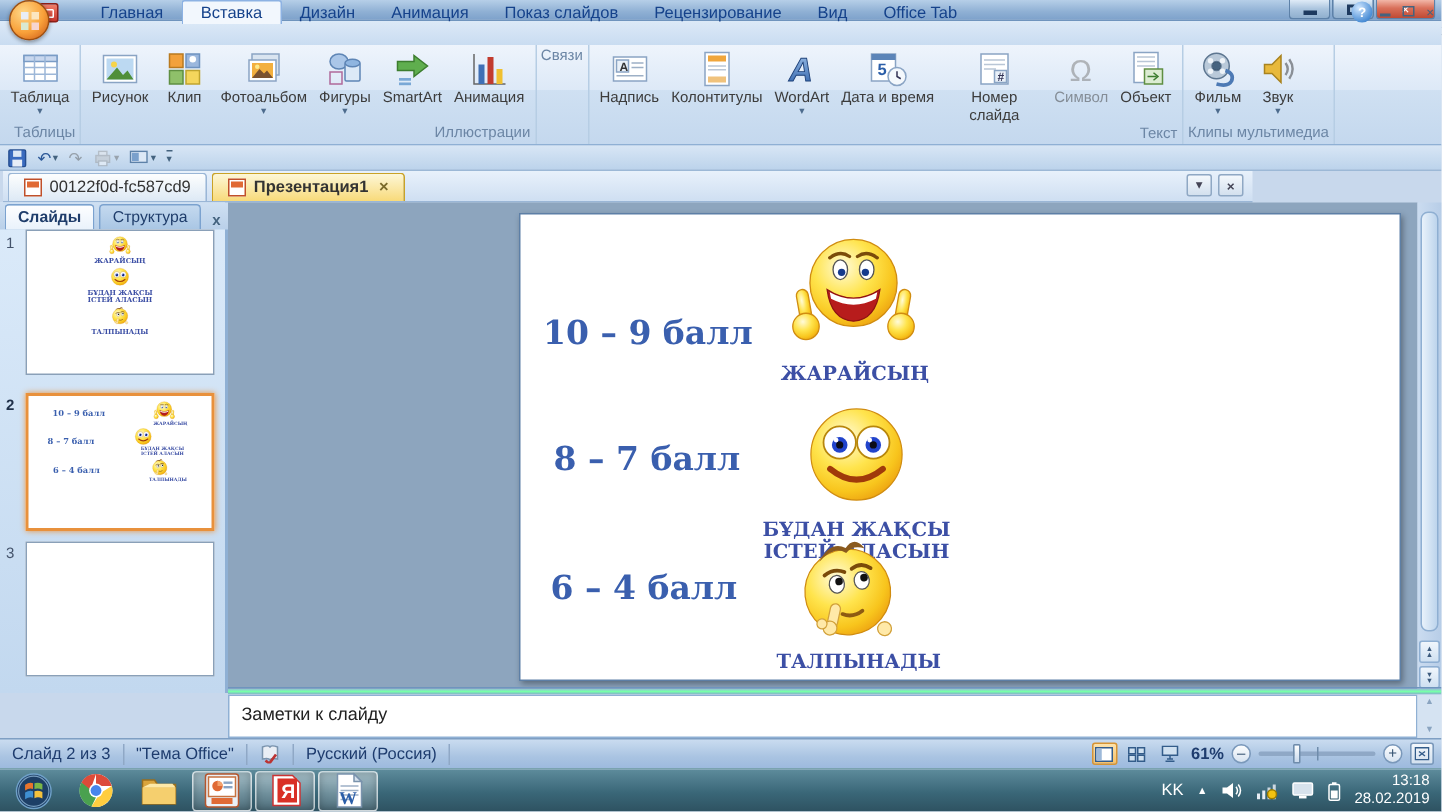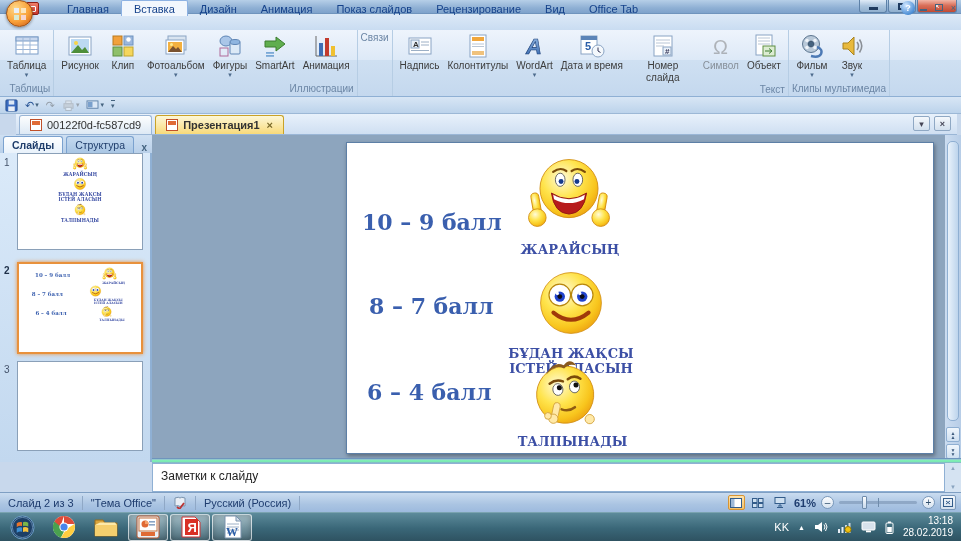--- a/index.html
+++ b/index.html
@@ -66,21 +66,21 @@
   
   #qat { left:0; top:97px; width:961px; height:17px;
     background:linear-gradient(#d8e6f5,#bcd3eb); border-bottom:1px solid #9cb8d6;
     display:flex; align-items:center; padding-left:5px; gap:7px; }
   .qbtn { display:flex; align-items:center; gap:1px; color:#2b5797; font-size:11px; }
   .qbtn.disabled { opacity:.45; filter:grayscale(1); }
   .qdrop { font-size:7px; color:#44637f; }
   #qat-more { border-top:1px solid #44637f; font-size:7px; color:#44637f; padding-top:1px; }
 
   
-  #doctabs { left:16px; top:114px; width:941px; height:21px;
+  #doctabs { left:2px; top:114px; width:833px; height:21px;
     background:linear-gradient(#e8f1fb,#cfdff2); border-bottom:1px solid #9ab6d6; display:flex; align-items:flex-end; }
   .dtab { height:19px; margin-left:3px; padding:0 10px; display:flex; align-items:center; gap:5px;
     border:1px solid #9ab6d6; border-bottom:none; border-radius:3px 3px 0 0;
     background:linear-gradient(#fdfefe,#dde9f5); color:#333; font-size:11px; }
   .dtab.active { background:linear-gradient(#fdf7d7,#f8da7a); border-color:#c9a227; font-weight:bold; }
   .dtab .tclose { color:#7a6a2a; font-size:11px; margin-left:2px; }
   .ppt-doc-icon { width:12px; height:12px; background:#fff; border:1px solid #c0502a; position:relative; }
   .ppt-doc-icon i { position:absolute; left:1px; top:1px; width:8px; height:4px; background:#e06a35; display:block; }
   #doctabs-controls { margin-left:auto; display:flex; gap:4px; padding:0 6px 3px 0; }
   .dtc { width:17px; height:15px; border:1px solid #8fa8c4; border-radius:2px;

